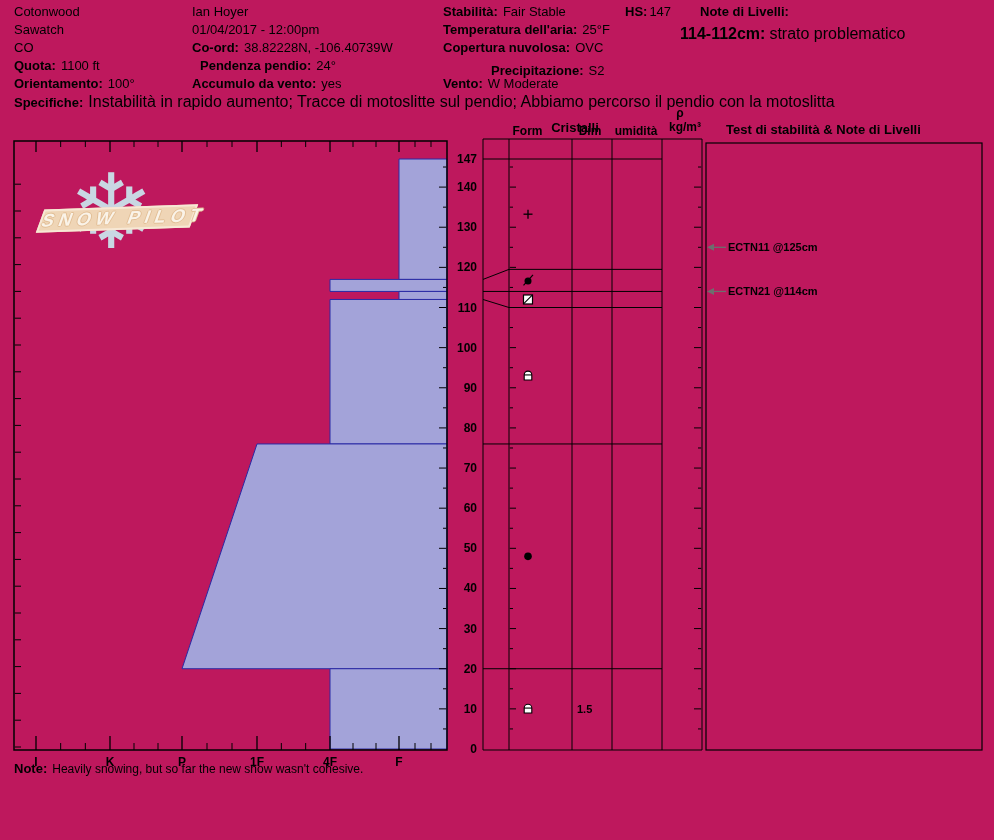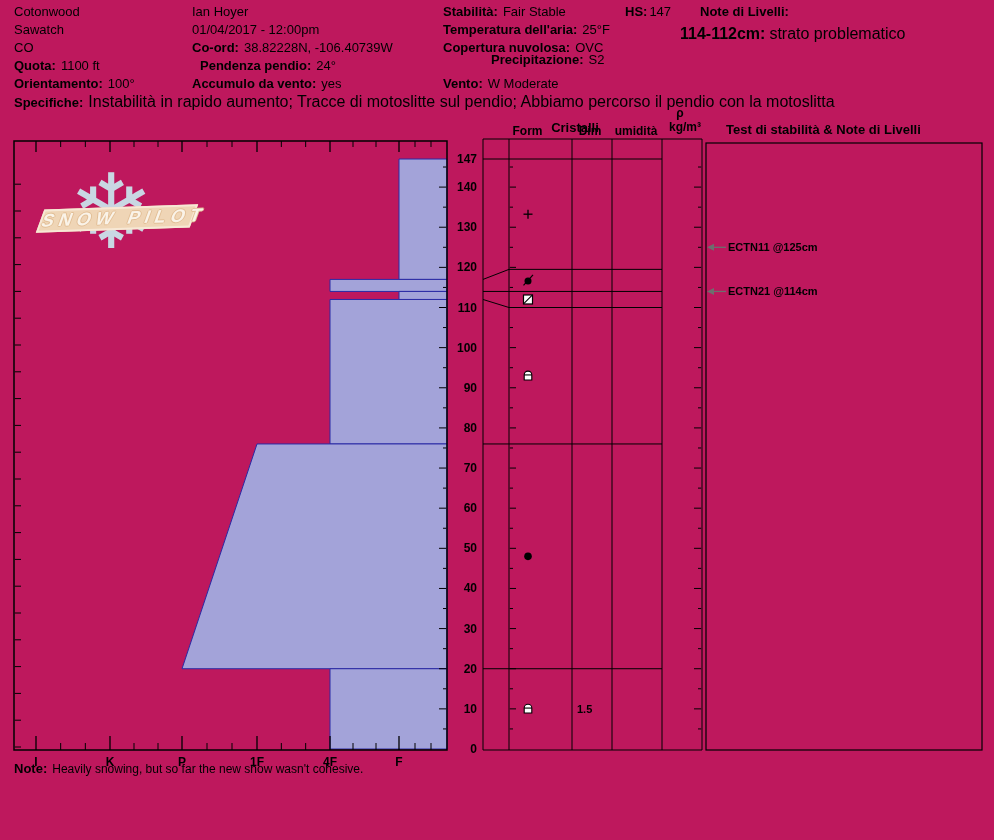--- a/index.html
+++ b/index.html
@@ -37,21 +37,21 @@
 
   <div class="abs hline" style="left:192px;top:3px;"><span class="b"></span><span>Ian Hoyer</span></div>
   <div class="abs hline" style="left:192px;top:21px;text-align:center;"><span class="b"></span><span>01/04/2017 - 12:00pm</span></div>
   <div class="abs hline" style="left:192px;top:39px;"><span class="b">Co-ord:</span><span>38.82228N, -106.40739W</span></div>
   <div class="abs hline" style="left:192px;top:57px;padding-left:8px;"><span class="b">Pendenza pendio:</span><span>24°</span></div>
   <div class="abs hline" style="left:192px;top:75px;"><span class="b">Accumulo da vento:</span><span>yes</span></div>
 
   <div class="abs hline" style="left:443px;top:3px;text-align:center;"><span class="b">Stabilità:</span><span>Fair Stable</span></div>
   <div class="abs hline" style="left:443px;top:21px;"><span class="b">Temperatura dell'aria:</span><span>25°F</span></div>
   <div class="abs hline" style="left:443px;top:39px;"><span class="b">Copertura nuvolosa:</span><span>OVC</span></div>
-  <div class="abs hline" style="left:443px;top:51px;padding-left:48px;"><span class="b">Precipitazione:</span><span>S2</span></div>
+  <div class="abs hline" style="left:443px;top:62px;padding-left:48px;"><span class="b">Precipitazione:</span><span>S2</span></div>
   <div class="abs hline" style="left:443px;top:75px;"><span class="b">Vento:</span><span>W Moderate</span></div>
 
   <div class="abs hline" style="left:625px;top:3px;"><span class="b" style="margin-right:2px;text-align:center;">HS:</span><span>147</span></div>
   <div class="abs hline" style="left:700px;top:3px;"><span class="b">Note di Livelli:</span></div>
   <div class="abs small" style="left:680px;top:25px;"><span class="b" style="margin-right:4px;">114-112cm:</span><span>strato problematico</span></div>
 
   <div class="abs" style="left:14px;top:93px;font-size:13px;"><span class="b">Specifiche:</span><span class="small">Instabilità in rapido aumento;  Tracce di motoslitte sul pendio;  Abbiamo percorso il pendio con la motoslitta</span></div>
 
   <div class="abs" id="logo-flake" style="left:68px;top:160px;">❄</div>
   <div class="abs" id="logo-band" style="left:40px;top:207px;width:150px;"><span>SNOW PILOT</span></div>

